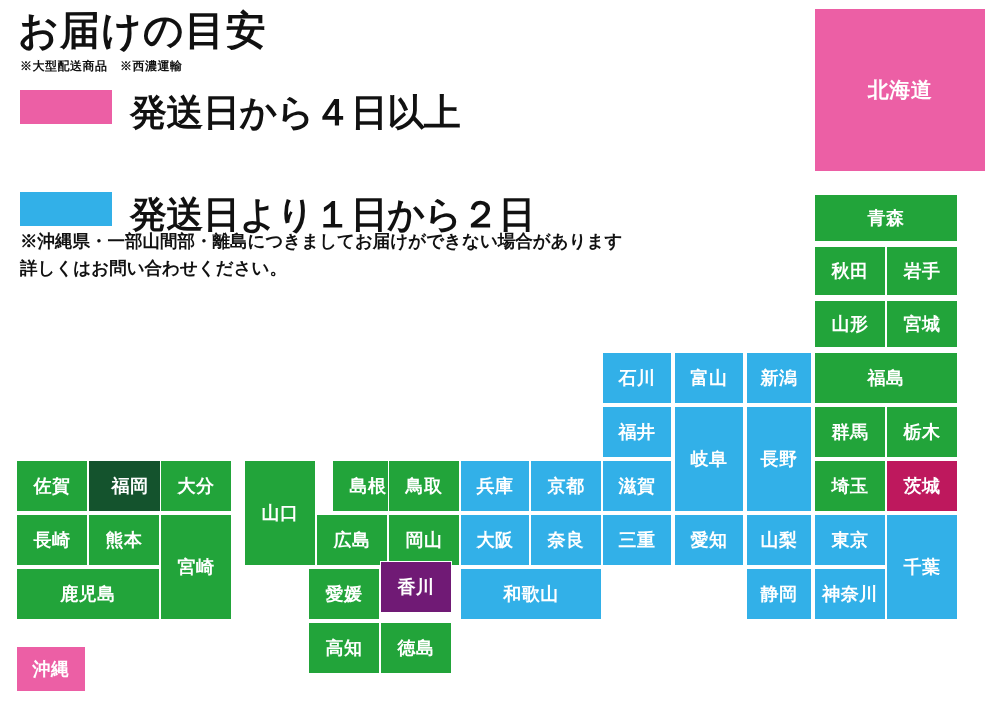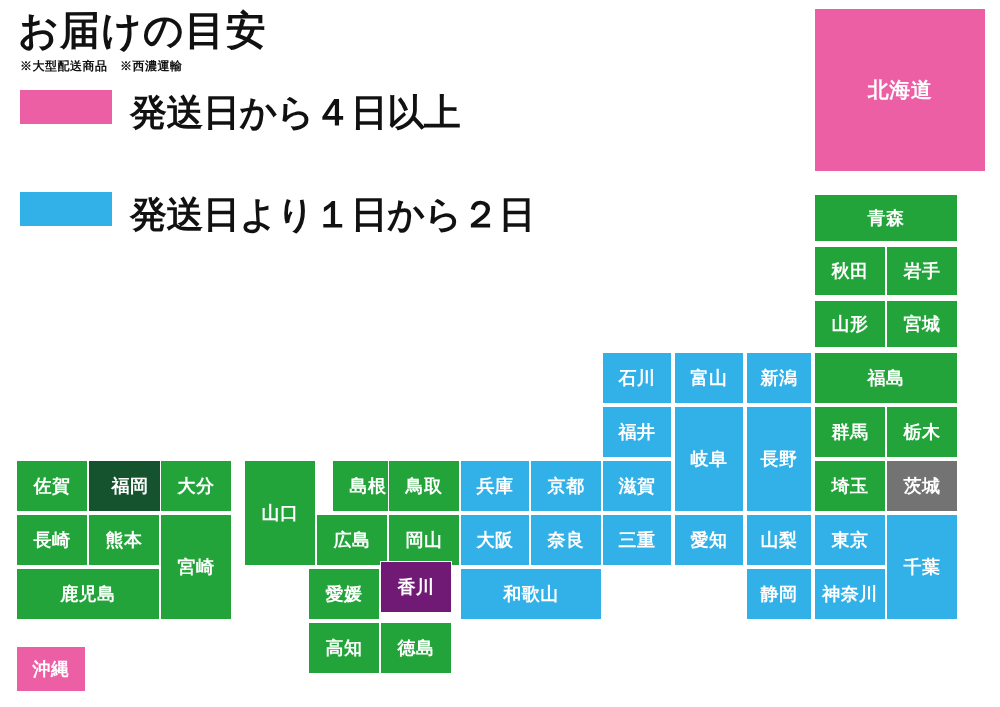--- a/index.html
+++ b/index.html
@@ -95,40 +95,41 @@
 
   <div class="abs legend-row" id="legend0">
     <div class="legend-swatch" style="background: rgb(236, 95, 165);"></div>
     <div class="legend-label">発送日から４日以上</div>
   </div>
   <div class="abs legend-row" id="legend2">
     <div class="legend-swatch" style="background: rgb(50, 176, 232);"></div>
     <div class="legend-label">発送日より１日から２日</div>
   </div>
 
+  <div class="abs" id="note">※沖縄県・一部山間部・離島につきましてお届けができない場合があります<br>詳しくはお問い合わせください。</div>
 
   <div id="pref-layer">
       <div class="abs pref big" style="left: 814px; top: 8px; width: 172px; height: 164px; background: rgb(236, 95, 165);">北海道</div>
       <div class="abs pref" style="left: 814px; top: 194px; width: 144px; height: 48px; background: rgb(34, 164, 58);">青森</div>
       <div class="abs pref" style="left: 814px; top: 246px; width: 72px; height: 50px; background: rgb(34, 164, 58);">秋田</div>
       <div class="abs pref" style="left: 886px; top: 246px; width: 72px; height: 50px; background: rgb(34, 164, 58);">岩手</div>
       <div class="abs pref" style="left: 814px; top: 300px; width: 72px; height: 48px; background: rgb(34, 164, 58);">山形</div>
       <div class="abs pref" style="left: 886px; top: 300px; width: 72px; height: 48px; background: rgb(34, 164, 58);">宮城</div>
       <div class="abs pref" style="left: 602px; top: 352px; width: 70px; height: 52px; background: rgb(50, 176, 232);">石川</div>
       <div class="abs pref" style="left: 674px; top: 352px; width: 70px; height: 52px; background: rgb(50, 176, 232);">富山</div>
       <div class="abs pref" style="left: 746px; top: 352px; width: 66px; height: 52px; background: rgb(50, 176, 232);">新潟</div>
       <div class="abs pref" style="left: 814px; top: 352px; width: 144px; height: 52px; background: rgb(34, 164, 58);">福島</div>
       <div class="abs pref" style="left: 602px; top: 406px; width: 70px; height: 52px; background: rgb(50, 176, 232);">福井</div>
       <div class="abs pref" style="left: 674px; top: 406px; width: 70px; height: 106px; background: rgb(50, 176, 232);">岐阜</div>
       <div class="abs pref" style="left: 746px; top: 406px; width: 66px; height: 106px; background: rgb(50, 176, 232);">長野</div>
       <div class="abs pref" style="left: 814px; top: 406px; width: 72px; height: 52px; background: rgb(34, 164, 58);">群馬</div>
       <div class="abs pref" style="left: 886px; top: 406px; width: 72px; height: 52px; background: rgb(34, 164, 58);">栃木</div>
       <div class="abs pref" style="left: 602px; top: 460px; width: 70px; height: 52px; background: rgb(50, 176, 232);">滋賀</div>
       <div class="abs pref" style="left: 814px; top: 460px; width: 72px; height: 52px; background: rgb(34, 164, 58);">埼玉</div>
-      <div class="abs pref" style="left: 886px; top: 460px; width: 72px; height: 52px; background: #737373;">茨城</div>
+      <div class="abs pref" style="left: 886px; top: 460px; width: 72px; height: 52px; background: #be185d;">茨城</div>
       <div class="abs pref" style="left: 16px; top: 460px; width: 72px; height: 52px; background: rgb(34, 164, 58);">佐賀</div>
       <div class="abs pref" style="left: 88px; top: 460px; width: 84px; height: 52px; background: #14532d; text-align: right;">福岡</div>
       <div class="abs pref" style="left: 160px; top: 460px; width: 72px; height: 52px; background: rgb(34, 164, 58);">大分</div>
       <div class="abs pref" style="left: 244px; top: 460px; width: 72px; height: 106px; background: rgb(34, 164, 58);">山口</div>
       <div class="abs pref" style="left: 332px; top: 460px; width: 72px; height: 52px; background: rgb(34, 164, 58);">島根</div>
       <div class="abs pref" style="left: 388px; top: 460px; width: 72px; height: 52px; background: rgb(34, 164, 58);">鳥取</div>
       <div class="abs pref" style="left: 460px; top: 460px; width: 70px; height: 52px; background: rgb(50, 176, 232);">兵庫</div>
       <div class="abs pref" style="left: 530px; top: 460px; width: 72px; height: 52px; background: rgb(50, 176, 232);">京都</div>
       <div class="abs pref" style="left: 16px; top: 514px; width: 72px; height: 52px; background: rgb(34, 164, 58);">長崎</div>
       <div class="abs pref" style="left: 88px; top: 514px; width: 72px; height: 52px; background: rgb(34, 164, 58);">熊本</div>

